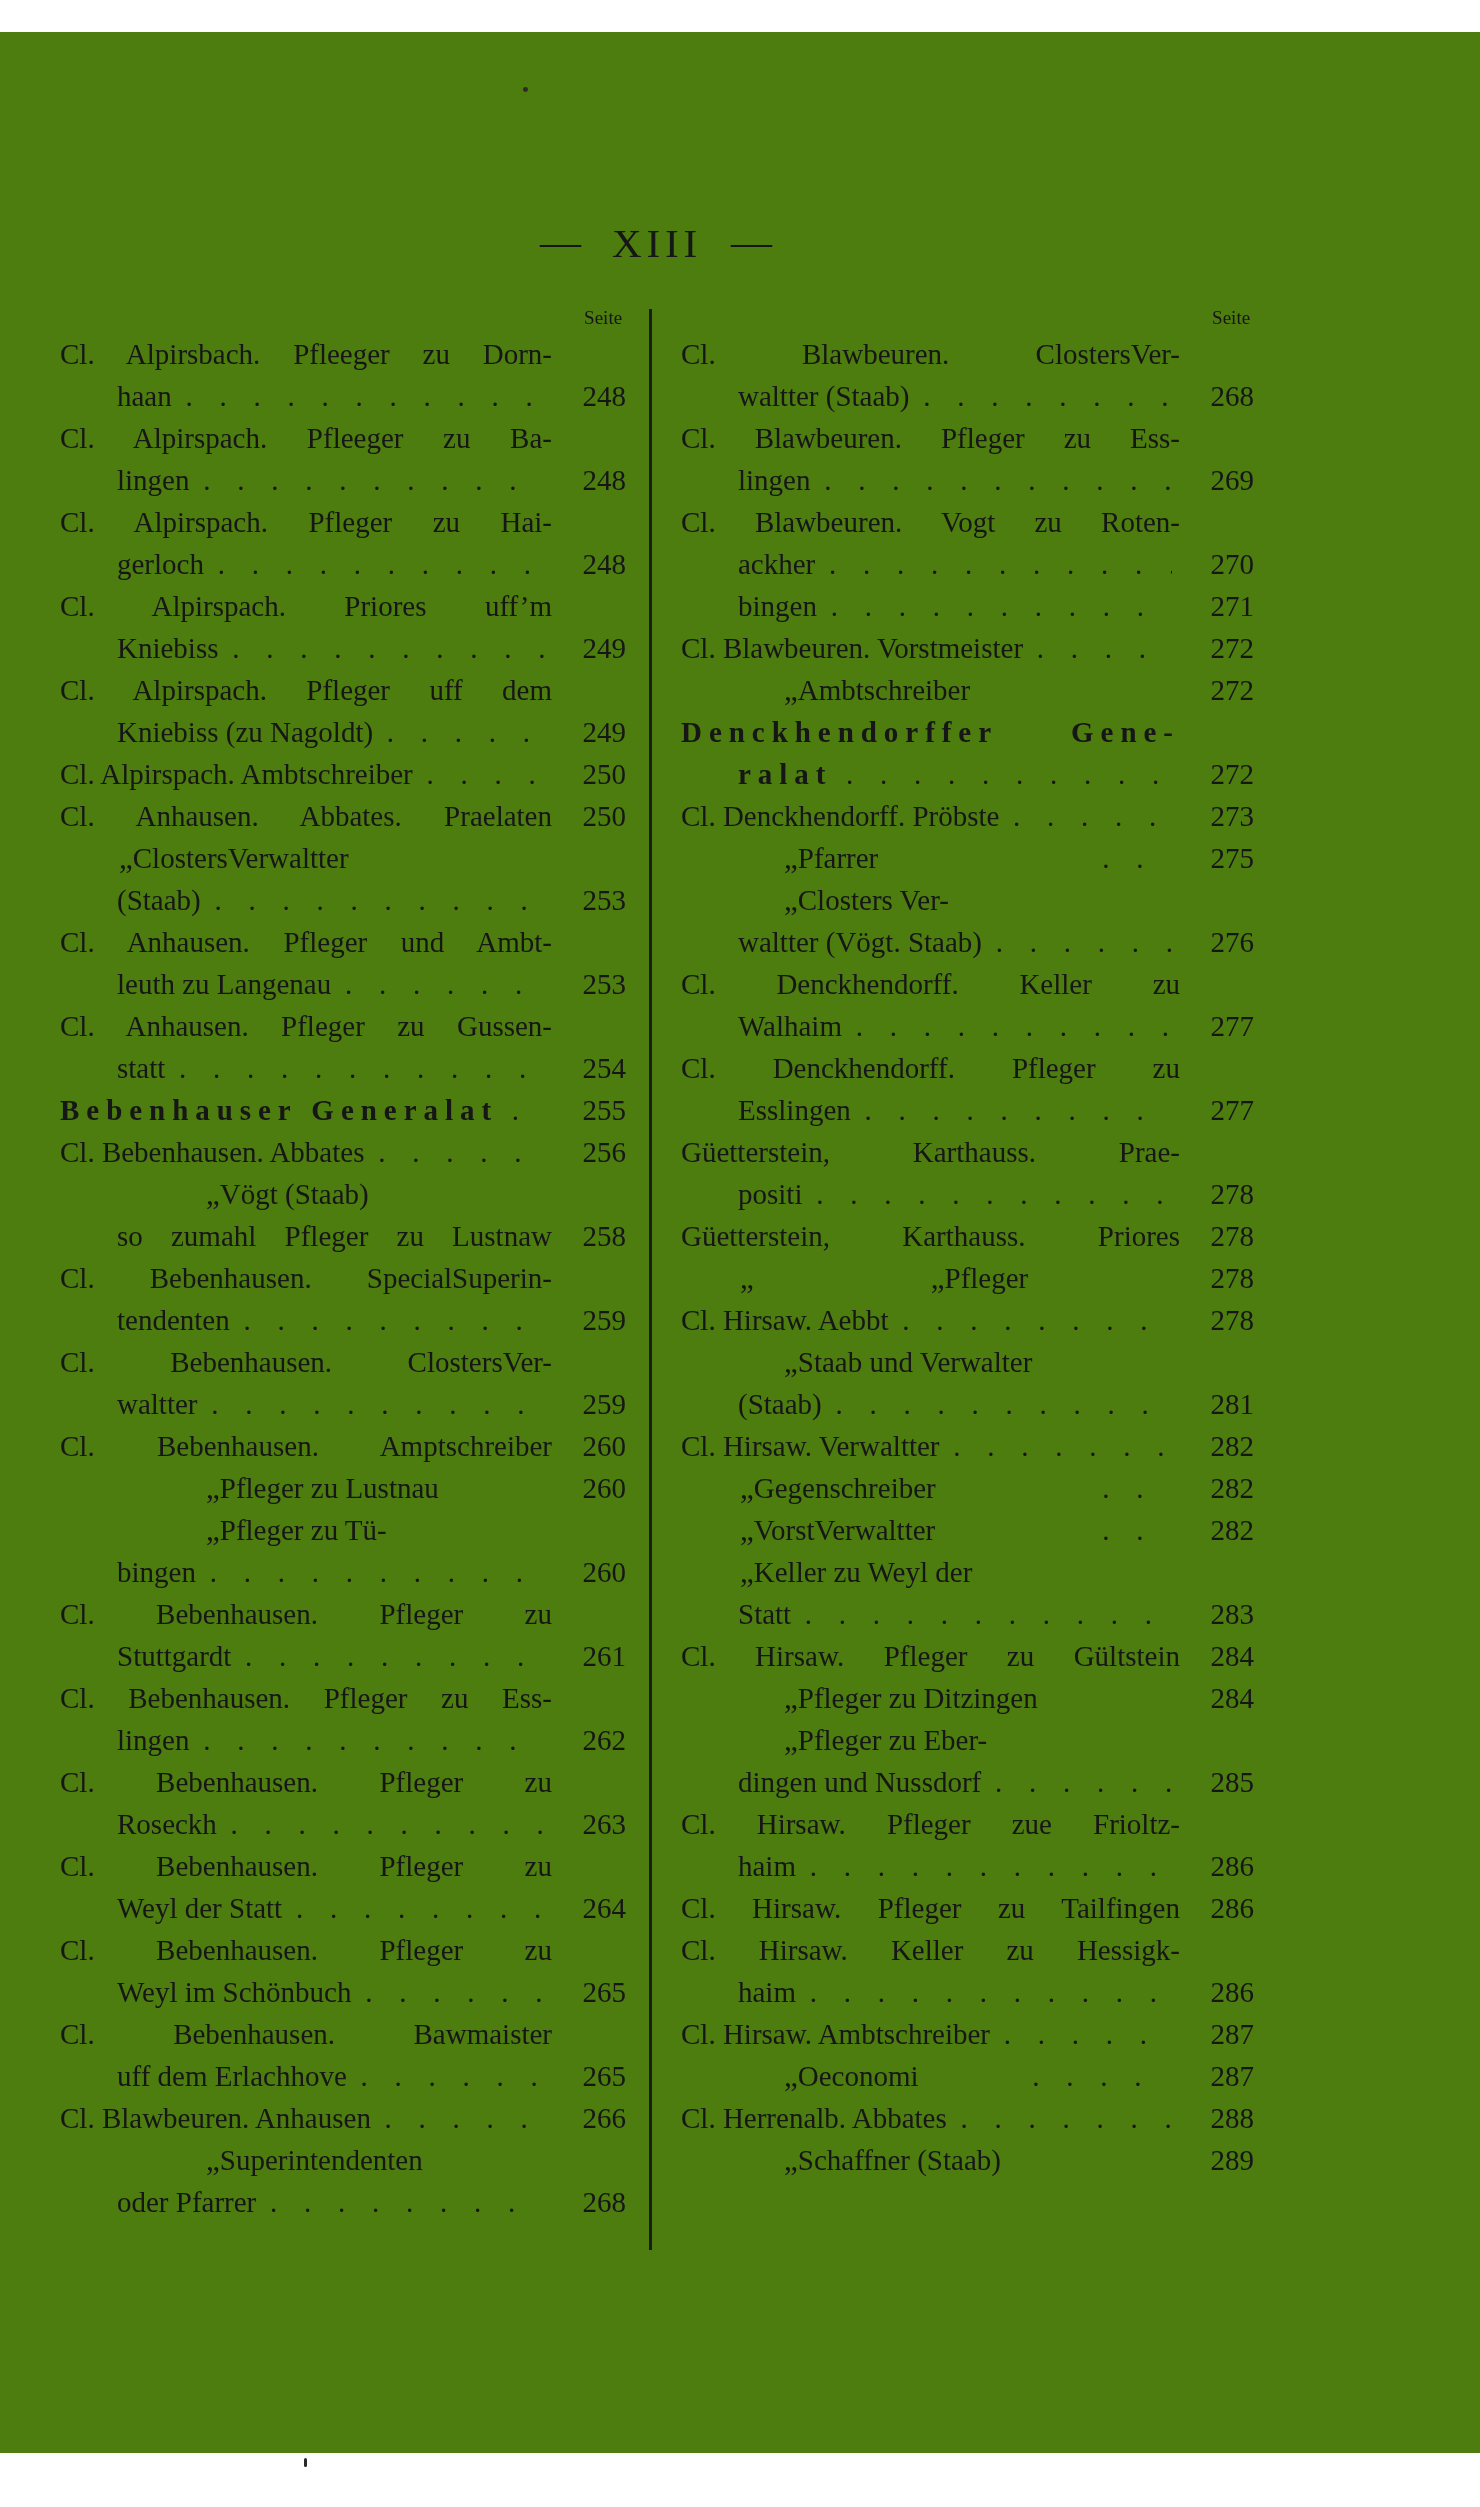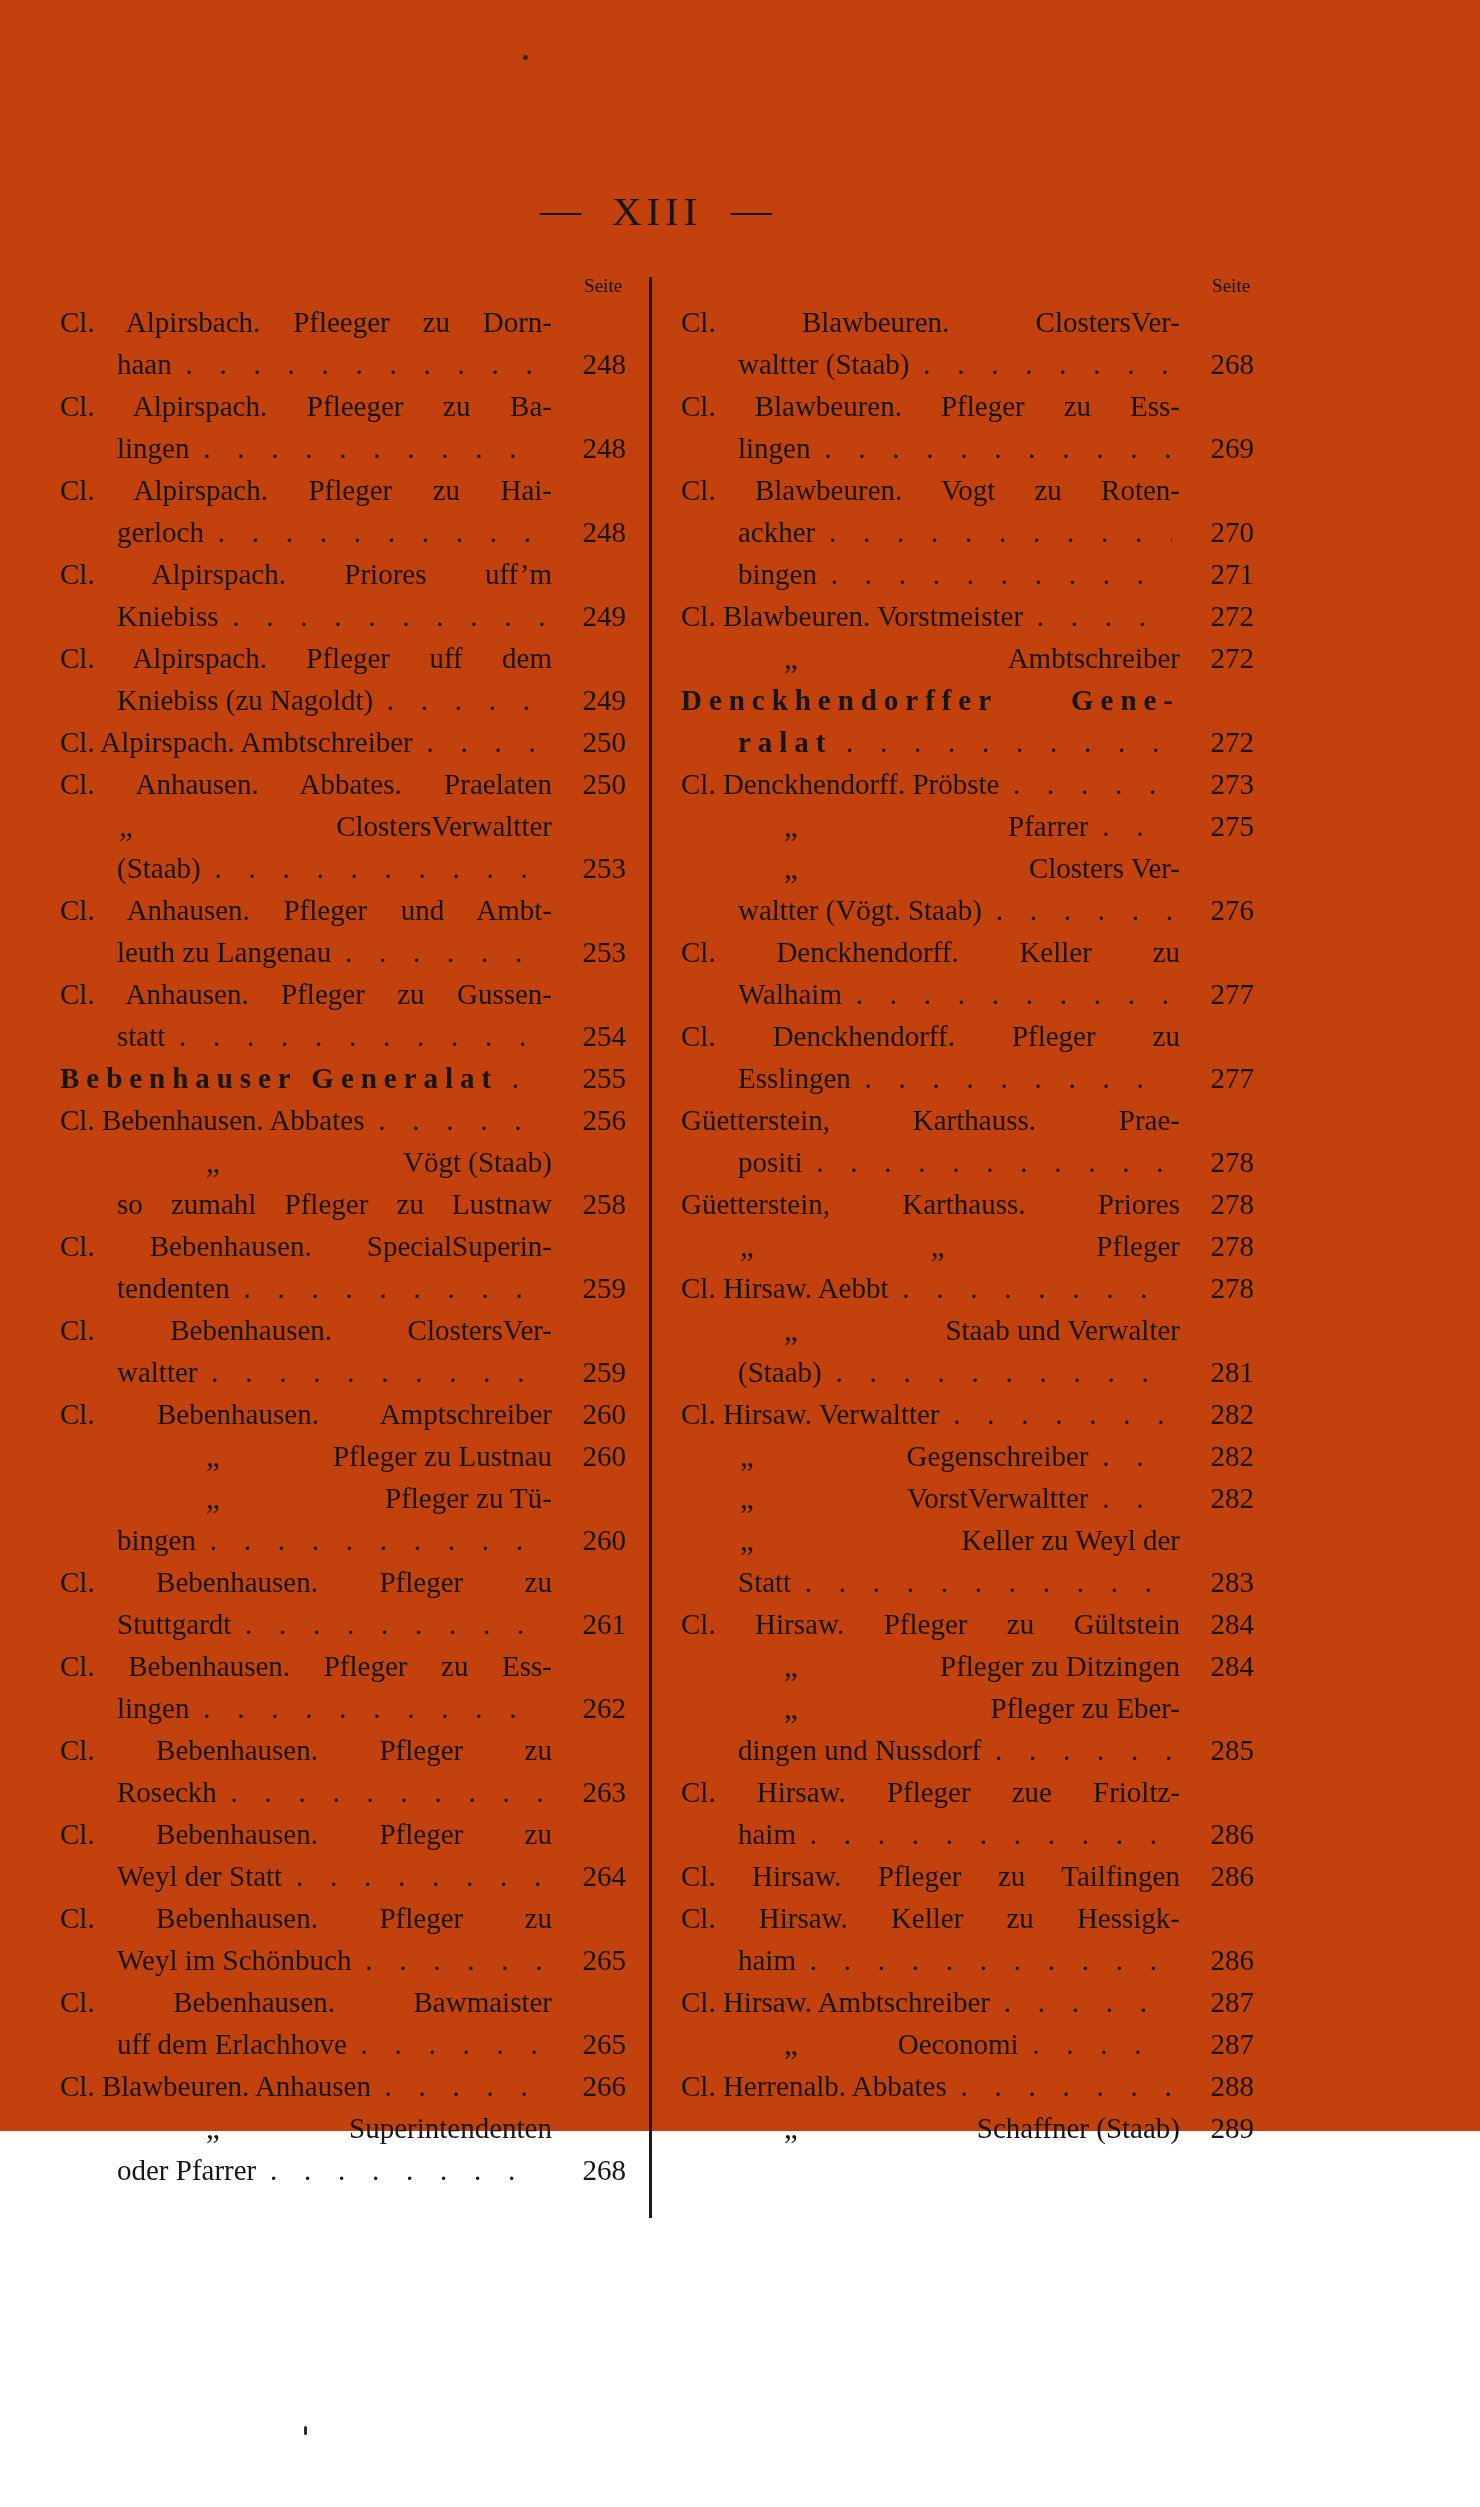--- a/index.html
+++ b/index.html
@@ -3,21 +3,21 @@
 <meta charset="utf-8">
 <style>
   html,body{margin:0;padding:0;}
   body{
     width:1480px;height:2507px;
     background:#ffffff;
     font-family:"Liberation Serif","DejaVu Serif",serif;
     color:#161616;
     overflow:hidden;
   }
-  .sheet{position:relative;width:1480px;height:2131px;background:#c2410c;}
+  .sheet{position:relative;width:1480px;height:2421px;background:#4d7c0f;margin-top:32px;}
   .header{
     position:absolute;top:187px;left:60px;width:1194px;
     text-align:center;font-size:41px;letter-spacing:2px;
     white-space:nowrap;
   }
   .header .dash{display:inline-block;margin:0 29px;transform:translateY(-2px);}
   .header .roman{display:inline-block;letter-spacing:4.9px;}
   .cols{
     position:absolute;top:261px;left:60px;width:1194px;
     display:flex;justify-content:space-between;
@@ -32,21 +32,21 @@
   .seite-row{
     height:45px;box-sizing:border-box;padding-top:13.7px;padding-right:3.9px;
     text-align:right;font-size:19px;
   }
   .line{display:flex;align-items:baseline;height:42px;}
   .content{flex:1;display:flex;align-items:baseline;min-width:0;}
   .ind{width:57px;flex:none;}
   .ditto{flex:none;font-size:31px;line-height:1;}
   .txt{white-space:nowrap;}
   .txt.just{flex:1;white-space:normal;text-align:justify;text-align-last:justify;}
-  .txt.ralign{flex:1;text-align:right;white-space:nowrap;}
+  .txt.ralign{flex:1;white-space:nowrap;}
   .spread{letter-spacing:0.24em;font-weight:bold;}
   .dots{
     flex:none;overflow:hidden;white-space:nowrap;
     word-spacing:19.5px;padding-left:13.7px;margin-right:7.8px;
   }
   .dots.fill{flex:1;min-width:0;}
   .page{flex:none;width:74px;text-align:right;}
   .speck{position:absolute;background:#2a2a2a;border-radius:50%;}
 </style>
 </head>

